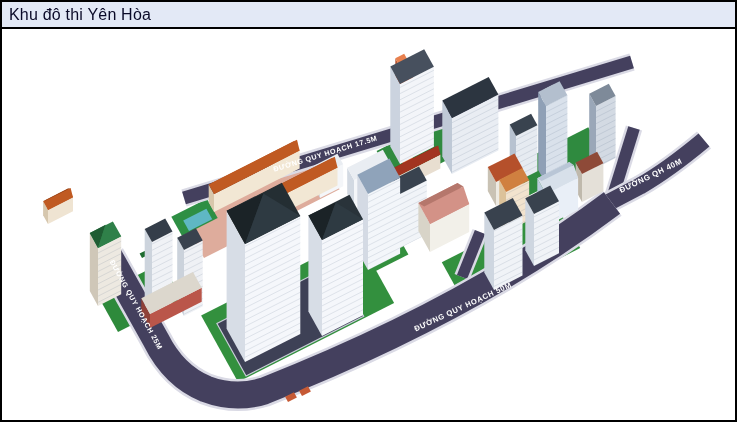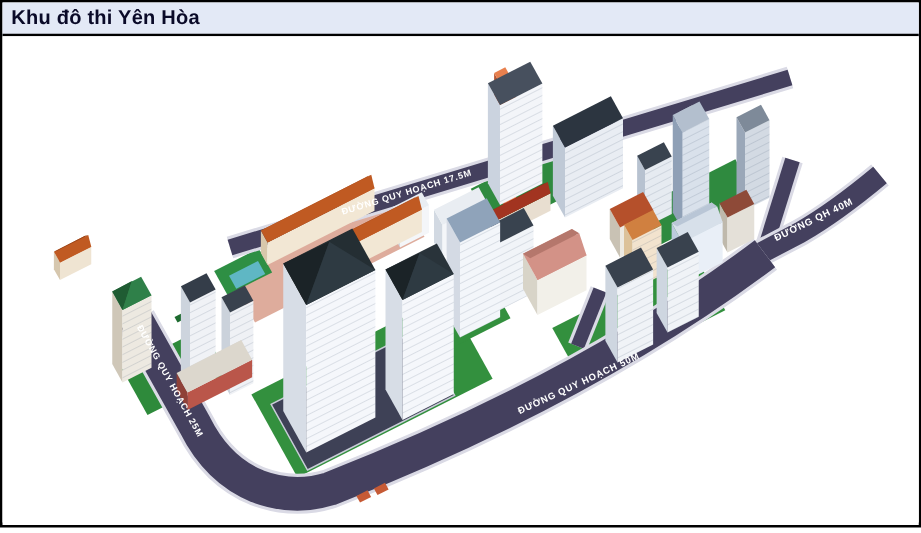--- a/index.html
+++ b/index.html
@@ -1,19 +1,19 @@
 <!DOCTYPE html>
 <html><head>
 <meta charset="utf-8">
 <style>
   html,body{margin:0;padding:0;background:#ffffff;}
   body{width:737px;height:426px;position:relative;font-family:"Liberation Sans",sans-serif;overflow:hidden;}
   .frame{position:absolute;left:0;top:0;width:733px;height:418px;border:2px solid #000;background:#fff;}
   .titlebar{height:25px;background:#E3E9F6;border-bottom:2px solid #000;display:flex;align-items:center;padding-left:7px;}
-  .titlebar .title{font-weight:bold;font-size:16px;color:#0A0A28;letter-spacing:0.2px;}
+  .titlebar .title{font-weight:normal;font-size:16px;color:#0A0A28;letter-spacing:0.2px;}
   .canvas{position:relative;width:733px;height:389px;background:#ffffff;}
   svg{display:block;}
   text{font-family:"Liberation Sans",sans-serif;}
 </style>
 </head>
 <body>
 
 <div class="frame">
   <div class="titlebar">
     <span class="title">Khu đô thi Yên Hòa</span>

